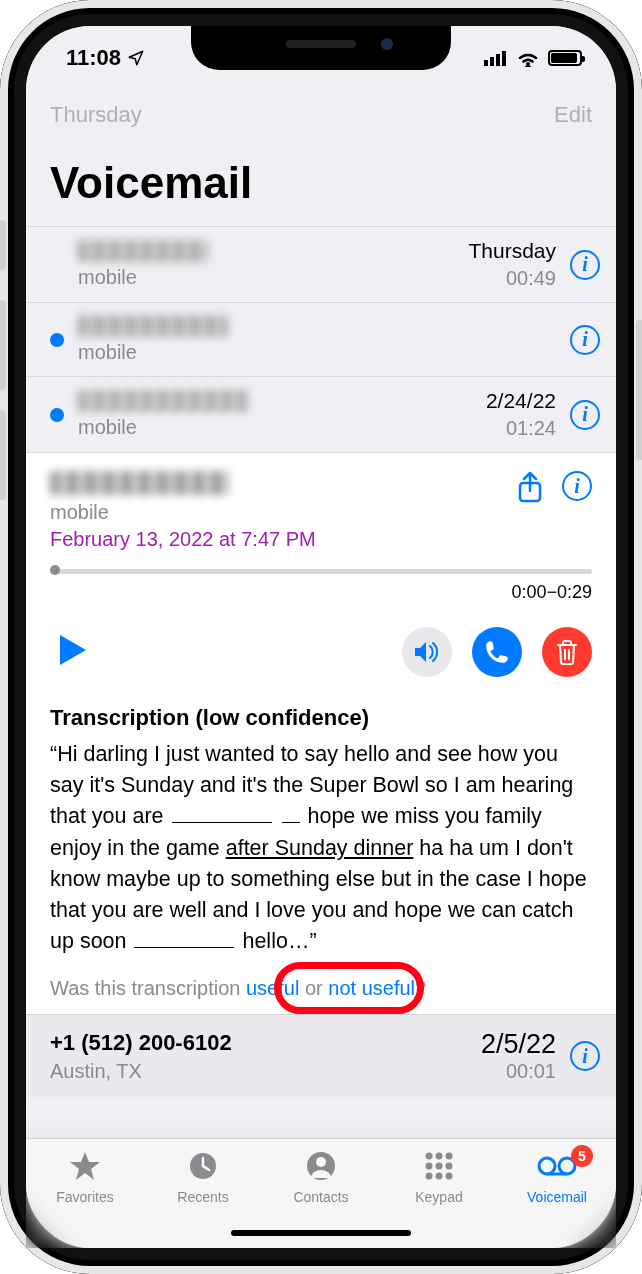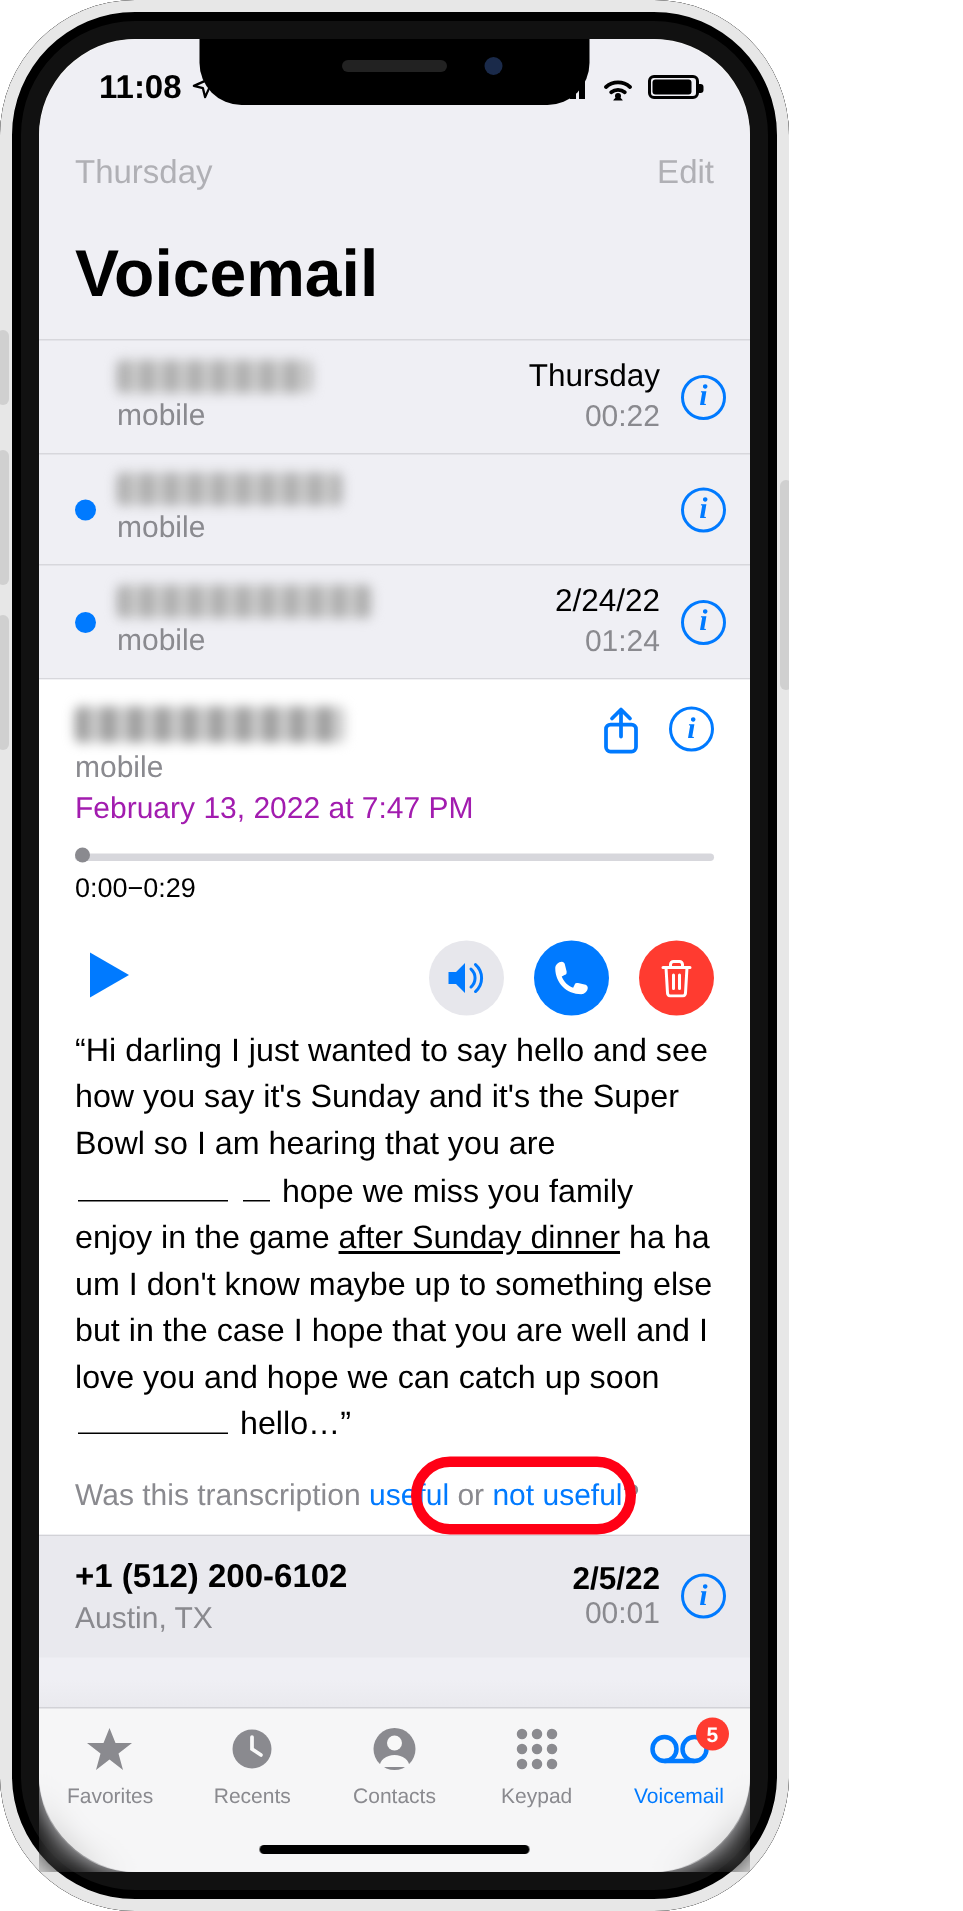--- a/index.html
+++ b/index.html
@@ -1,18 +1,18 @@
 <!DOCTYPE html>
 <html><head>
 <meta charset="utf-8">
 <style>
   * { box-sizing: border-box; margin: 0; padding: 0; }
   html, body { width: 642px; height: 1274px; background: #fff; font-family: -apple-system, "Helvetica Neue", Arial, sans-serif; }
   .device {
-    width: 526px; height: 1274px; position: relative;
+    width: 642px; height: 1274px; position: relative;
     background: #f4f4f4;
     border-radius: 90px;
     box-shadow: inset 0 0 0 8px #e7e7e7, inset 0 0 0 14px #000, inset 0 0 0 26px #111;
     overflow: hidden;
   }
   .side-btn { position: absolute; background: #d0d0d0; border-radius: 4px; }
   .side-btn.lft1 { left: -2px; top: 220px; width: 8px; height: 50px; }
   .side-btn.lft2 { left: -2px; top: 300px; width: 8px; height: 90px; }
   .side-btn.lft3 { left: -2px; top: 410px; width: 8px; height: 90px; }
   .side-btn.rgt1 { right: -2px; top: 320px; width: 8px; height: 140px; }
@@ -54,21 +54,21 @@
   .exp-head { display:flex; align-items:flex-start;}
   .exp-head .main { flex:1;}
   .exp-head .name-blur { height:24px; width:180px; border-radius:4px; filter:blur(4px); background: repeating-linear-gradient(90deg,#999,#999 9px,#ccc 9px,#ccc 18px);}
   .exp-head .sub { color:#8a8a8f; font-size:20px; margin-top:6px;}
   .exp-head .ts { color:#a21caf; font-size:20px; margin-top:4px;}
   .exp-head .actions { display:flex; gap:18px;}
   .share-icon, .info-icon { color:#007aff; }
   .scrubber { margin-top:18px;}
   .track { height:5px; background:#d7d7dc; border-radius:3px; position:relative;}
   .track .knob { position:absolute; left:0; top:-4px; width:10px; height:10px; background:#8a8a8f; border-radius:50%;}
-  .times { display:flex; justify-content:flex-start; font-size:18px; color:#000; margin-top:8px; font-weight:500;}
+  .times { display:flex; justify-content:flex-end; font-size:18px; color:#000; margin-top:8px; font-weight:500;}
   .controls { display:flex; align-items:center; margin-top:24px; gap:20px;}
   .controls .play { color:#007aff; margin-left:8px;}
   .controls .spacer { flex:1;}
   .controls .circle { width:50px; height:50px; border-radius:50%; display:flex; align-items:center; justify-content:center;}
   .controls .spkr { background:#e7e7ec;}
   .controls .call { background:#007aff;}
   .controls .del  { background:#ff3b30;}
   .trans-head { font-size:22px; font-weight:700; color:#000; margin-top:28px;}
   .trans-body { font-size:21.5px; color:#000; margin-top:8px; line-height:1.45;}
   .trans-body .ul { text-decoration: underline; }
@@ -143,21 +143,21 @@
 
     <div class="list">
       <div class="row">
         <span class="dot hidden"></span>
         <div class="main">
           <div class="name-blur" style="width:130px"></div>
           <div class="sub">mobile</div>
         </div>
         <div class="right">
           <div class="date">Thursday</div>
-          <div class="dur">00:22</div>
+          <div class="dur">00:49</div>
         </div>
         <div class="info-btn">i</div>
       </div>
 
       <div class="row">
         <span class="dot"></span>
         <div class="main">
           <div class="name-blur" style="width:150px"></div>
           <div class="sub">mobile</div>
         </div>
@@ -224,38 +224,39 @@
               <path d="M6 2 C4 2 2 4 2 6 c0 9 7 16 16 16 c2 0 4 -2 4 -4 c0 -1 -1 -2 -2 -2 l-4 -1 c-1 0 -2 0 -2 1 l-1 2 c-3 -1 -6 -4 -7 -7 l2 -1 c1 0 1 -1 1 -2 l-1 -4 c0 -1 -1 -2 -2 -2 z" fill="#fff"></path>
             </svg>
         </span>
         <span class="circle del">
           <svg width="22" height="26" viewBox="0 0 22 26">
               <path d="M2 6 h18 M7 6 v-2 a2 2 0 0 1 2 -2 h4 a2 2 0 0 1 2 2 v2 M4 6 l1 17 a2 2 0 0 0 2 2 h8 a2 2 0 0 0 2 -2 l1 -17 M9 11 v9 M13 11 v9" stroke="#fff" stroke-width="2" fill="none" stroke-linecap="round"></path>
             </svg>
         </span>
       </div>
 
+      <div class="trans-head">Transcription (low confidence)</div>
       <div class="trans-body">
         <span>“Hi darling I just wanted to say hello and see how you say it's Sunday and it's the Super Bowl so I am hearing that you are </span><span class="blank"></span> <span class="blank sm"></span><span> hope we miss you family enjoy in the game </span><span class="ul">after Sunday dinner</span><span> ha ha um I don't know maybe up to something else but in the case I hope that you are well and I love you and hope we can catch up soon </span><span class="blank"></span><span> hello…”</span>
       </div>
 
       <div class="feedback">
         <span>Was this transcription </span><a>useful</a><span> or </span><a>not useful</a><span>?</span>
       </div>
 
       <div class="highlight-oval" style="left:248px; bottom:0px;"></div>
     </div>
 
     <div class="below-row">
       <div class="main">
         <div class="phone">+1 (512) 200-6102</div>
         <div class="sub">Austin, TX</div>
       </div>
       <div class="right">
-        <div class="date" style="font-size:21px;font-weight:bold;">2/5/22</div>
+        <div class="date" style="font-size:27px;">2/5/22</div>
         <div class="dur" style="color:#8a8a8f;font-size:20px;">00:01</div>
       </div>
       <div class="info-btn">i</div>
     </div>
 
     <div class="fade-bottom"></div>
 
     <div class="tab-bar">
       <div class="tab">
         <div class="ico">

